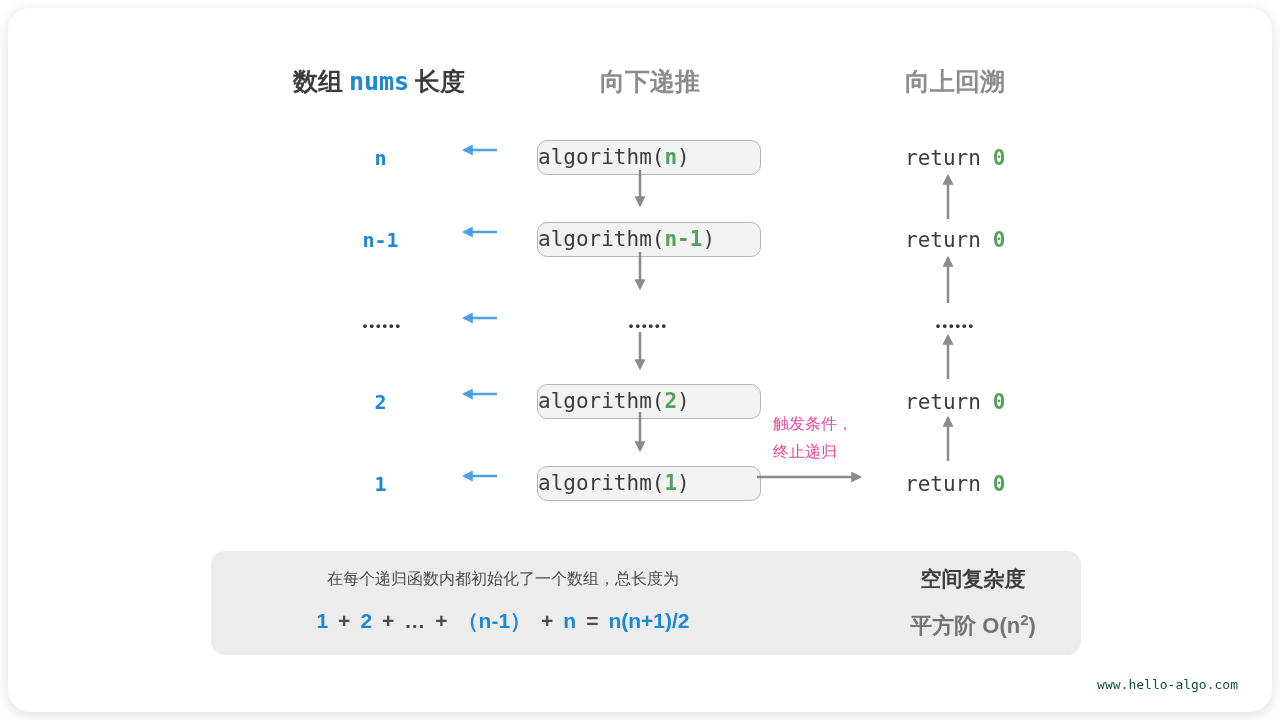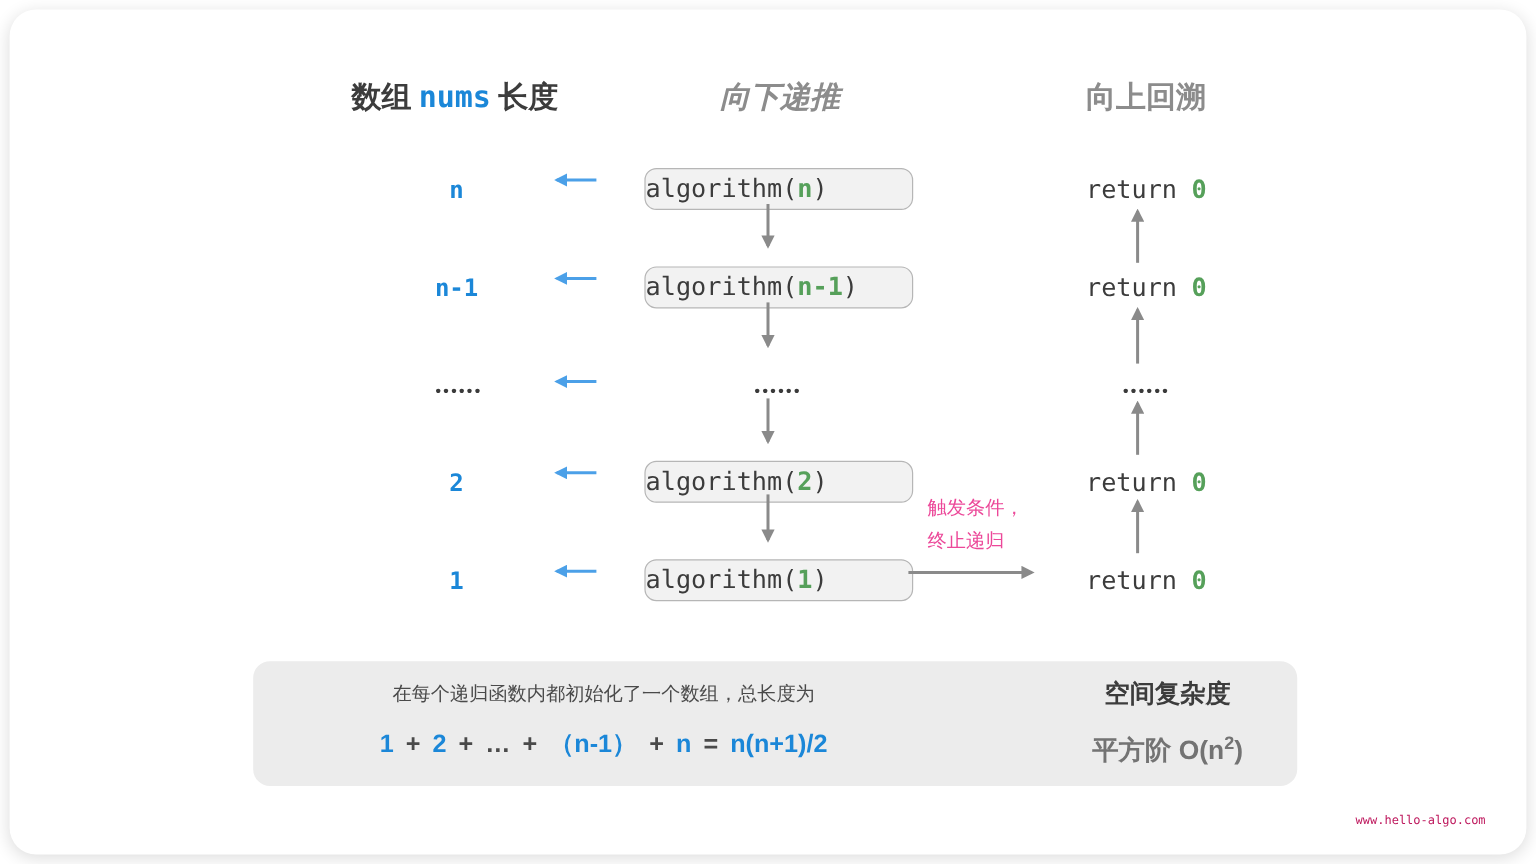--- a/index.html
+++ b/index.html
@@ -64,34 +64,34 @@
   .formula { font-size: 21px; font-weight: bold; line-height: 26px; white-space: nowrap; }
   .ftoken { display: inline-block; margin: 0 5px; }
   .ftoken.blue { color: #1b87d8; }
   .ftoken.dark { color: #4a4a4a; }
   .complexity-title { font-size: 21px; font-weight: bold; color: #3c3c3c; line-height: 26px; }
   .complexity-value { font-size: 22px; font-weight: bold; color: #737373; line-height: 28px; white-space: nowrap; }
   .complexity-value sup { font-size: 15px; }
 
   .watermark {
     font-family: "DejaVu Sans Mono", "Liberation Mono", monospace;
-    font-size: 10px; color: #be185d; line-height: 18px;
+    font-size: 13px; color: #14532d; line-height: 18px;
   }
 
   svg.overlay { position: absolute; left: 0; top: 0; width: 1264px; height: 704px; pointer-events: none; }
 </style>
 </head>
 <body>
 
 <div class="card">
 
   <div class="abs center col-header dark" style="left:240px; top:58px; width:262px;">
     <span>数组</span><span class="hdr-code">nums</span><span>长度</span>
   </div>
-  <div class="abs center col-header" style="left:562px; top:58px; width:160px;font-style:italic;">向下递推</div>
+  <div class="abs center col-header" style="left:562px; top:58px; width:160px;">向下递推</div>
   <div class="abs center col-header" style="left:867px; top:58px; width:160px;">向上回溯</div>
 
   <div class="abs center row-label" style="left:320px; top:136px; width:105px;">n</div>
   <div class="abs center row-label" style="left:320px; top:218px; width:105px;">n-1</div>
   <div class="abs center dots-text" style="left:322px; top:310px; width:105px;">••••••</div>
   <div class="abs center row-label" style="left:320px; top:380px; width:105px;">2</div>
   <div class="abs center row-label" style="left:320px; top:462px; width:105px;">1</div>
 
   <div class="abs algo-box" style="left:529px; top:132px;">
     <span>algorithm(</span><span class="algo-arg">n</span><span>)</span>

